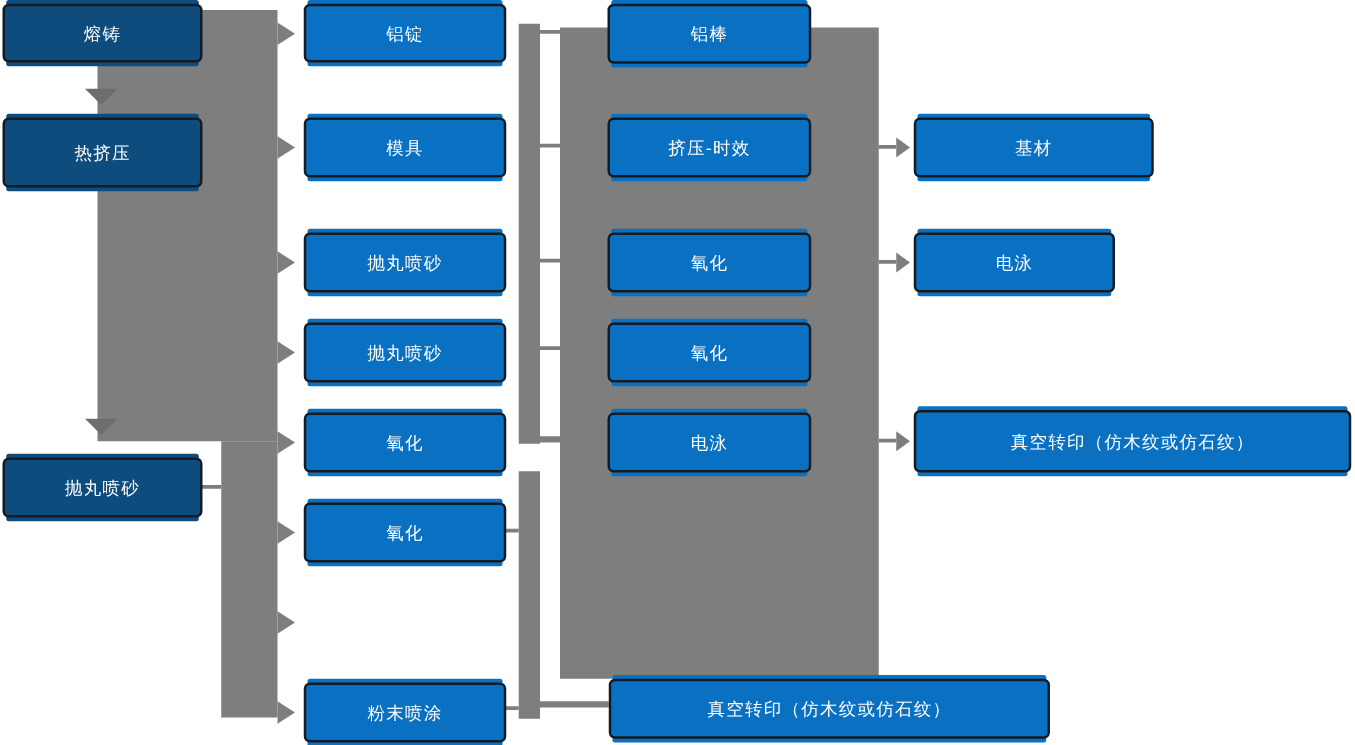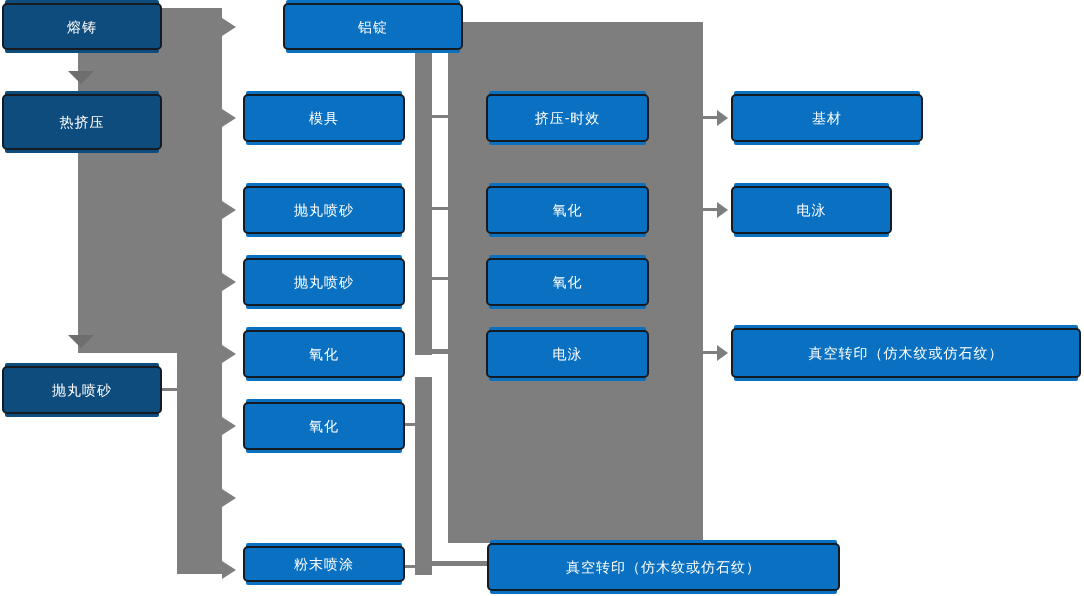--- a/index.html
+++ b/index.html
@@ -72,28 +72,29 @@
   <div class="arr-r" style="left:222px;top:561px;"></div>
 
   <div class="arr-r-sm" style="left:717px;top:110px;"></div>
   <div class="arr-r-sm" style="left:717px;top:202px;"></div>
   <div class="arr-r-sm" style="left:717px;top:345px;"></div>
 
   <div class="node dark" style="left:2px;top:3px;width:160px;height:47px;">熔铸</div>
   <div class="node dark" style="left:2px;top:94px;width:160px;height:56px;">热挤压</div>
   <div class="node dark" style="left:2px;top:366px;width:160px;height:48px;">抛丸喷砂</div>
 
-  <div class="node blue" style="left:243px;top:3px;width:180px;height:47px;margin-left:40px;">铝锭</div>
+  <div class="node blue" style="left:243px;top:3px;width:162px;height:47px;">铝锭</div>
   <div class="node blue" style="left:243px;top:94px;width:162px;height:48px;">模具</div>
   <div class="node blue" style="left:243px;top:186px;width:162px;height:48px;">抛丸喷砂</div>
   <div class="node blue" style="left:243px;top:258px;width:162px;height:48px;">抛丸喷砂</div>
   <div class="node blue" style="left:243px;top:330px;width:162px;height:48px;">氧化</div>
   <div class="node blue" style="left:243px;top:402px;width:162px;height:48px;">氧化</div>
-  <div class="node blue" style="left:243px;top:546px;width:162px;height:36px;">粉末喷涂</div>
+  <div class="node blue" style="left:243px;top:546px;width:162px;height:48px;">粉末喷涂</div>
 
+  <div class="node blue" style="left:486px;top:3px;width:163px;height:48px;">铝棒</div>
   <div class="node blue" style="left:486px;top:94px;width:163px;height:48px;">挤压-时效</div>
   <div class="node blue" style="left:486px;top:186px;width:163px;height:48px;">氧化</div>
   <div class="node blue" style="left:486px;top:258px;width:163px;height:48px;">氧化</div>
   <div class="node blue" style="left:486px;top:330px;width:163px;height:48px;">电泳</div>
 
   <div class="node blue" style="left:731px;top:94px;width:192px;height:48px;">基材</div>
   <div class="node blue" style="left:731px;top:186px;width:161px;height:48px;">电泳</div>
   <div class="node blue" style="left:731px;top:328px;width:350px;height:50px;">真空转印（仿木纹或仿石纹）</div>
 
   <div class="node blue" style="left:487px;top:543px;width:353px;height:48px;">真空转印（仿木纹或仿石纹）</div>

